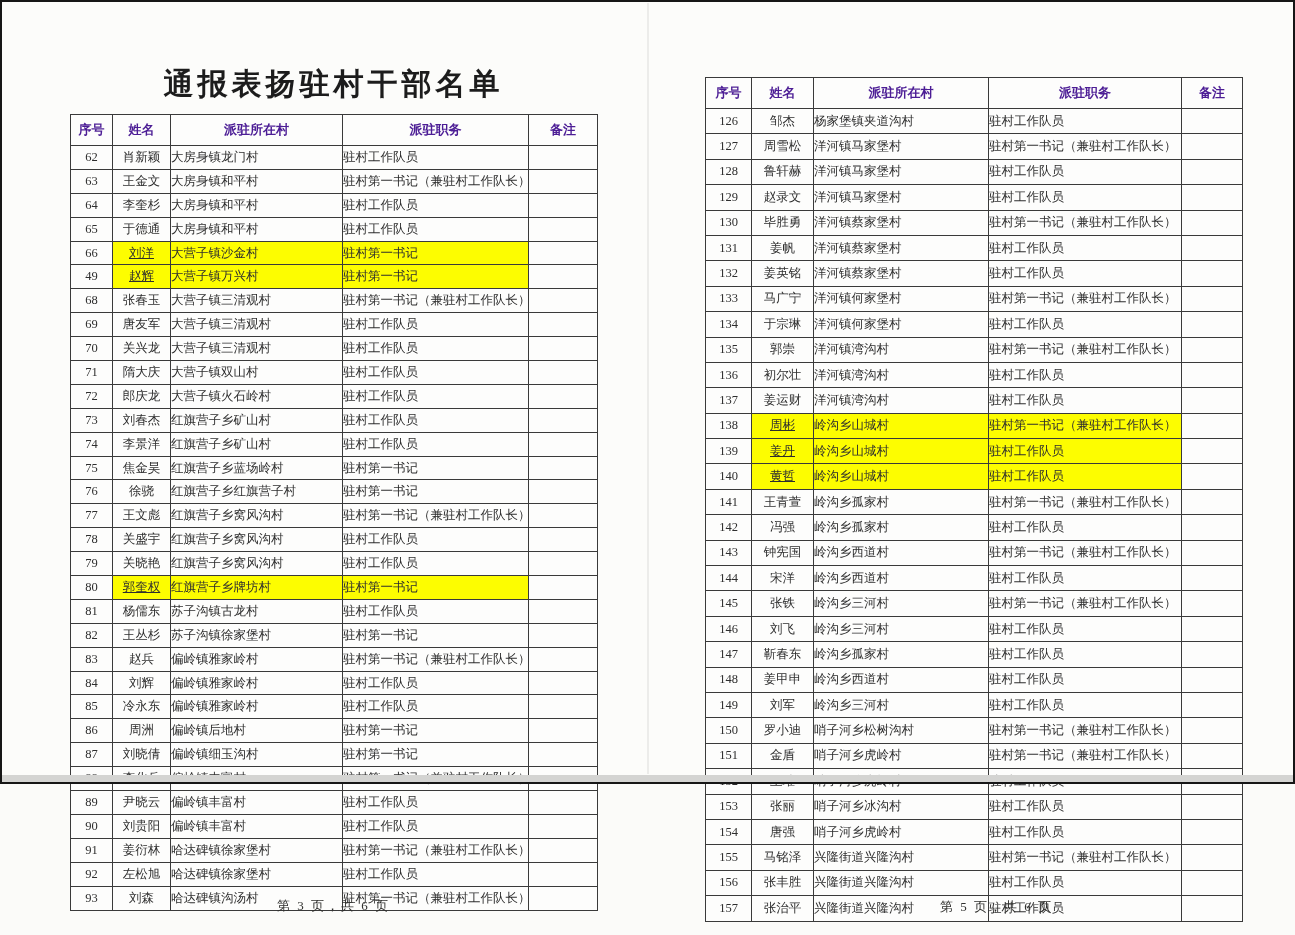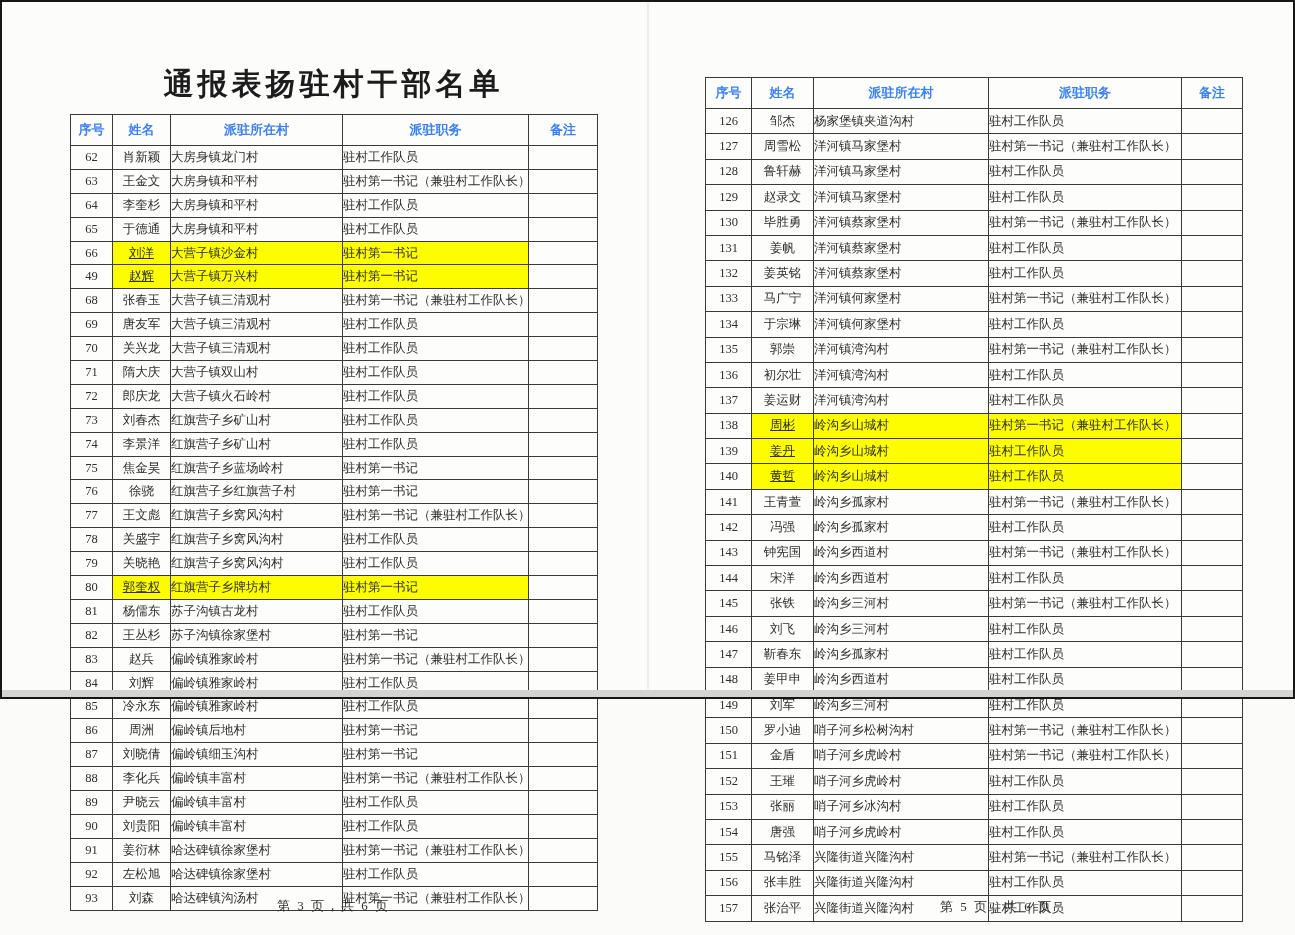--- a/index.html
+++ b/index.html
@@ -1,29 +1,29 @@
 <!DOCTYPE html>
 <html><head>
 <meta charset="utf-8">
 <style>
   html,body{margin:0;padding:0;width:1295px;height:935px;overflow:hidden;
     background:#fbfbf9;font-family:"Liberation Sans",sans-serif;}
-  .stage{position:absolute;inset:0;width:1295px;height:699px;background:#fcfcfa;}
+  .stage{position:absolute;inset:0;width:1295px;height:784px;background:#fcfcfa;}
   .outer-frame{position:absolute;inset:0;border:2px solid #161616;pointer-events:none;z-index:50;}
   .bottom-band{position:absolute;left:2px;right:2px;bottom:2px;height:7px;background:#d4d4d2;z-index:40;}
   .page-seam{position:absolute;left:647px;top:3px;bottom:10px;width:2px;background:#ececea;z-index:1;}
 
   .doc-title{position:absolute;left:70px;top:64px;width:527px;text-align:center;
     font-weight:900;font-size:30px;letter-spacing:4px;color:#1c1c1c;
     font-family:"Liberation Sans",sans-serif;}
 
   table.roster{position:absolute;border-collapse:collapse;table-layout:fixed;background:#fdfdfc;}
   table.roster th,table.roster td{border:1.5px solid #3a3a3a;overflow:hidden;
     white-space:nowrap;padding:0;}
-  table.roster th{font-weight:bold;font-size:13px;color:#3b82f6;height:30px;
+  table.roster th{font-weight:bold;font-size:13px;color:#4c1d95;height:30px;
     font-family:Liberation Sans, sans-serif;}
   table.roster td{font-size:12.5px;color:#2e2e2e;font-family:"Liberation Serif",serif;}
   .tbl-left{left:70px;top:114px;width:527px;}
   .tbl-right{left:705px;top:77px;width:537px;}
   .tbl-left td{height:22.9px;}
   .tbl-right td{height:24.4px;}
   td.c{text-align:center;}
   td.l{text-align:left;padding-left:6px;}
   td.hl{background:#FDFD00;}
   td.hl-name{color:#81392a;text-decoration:underline;}

